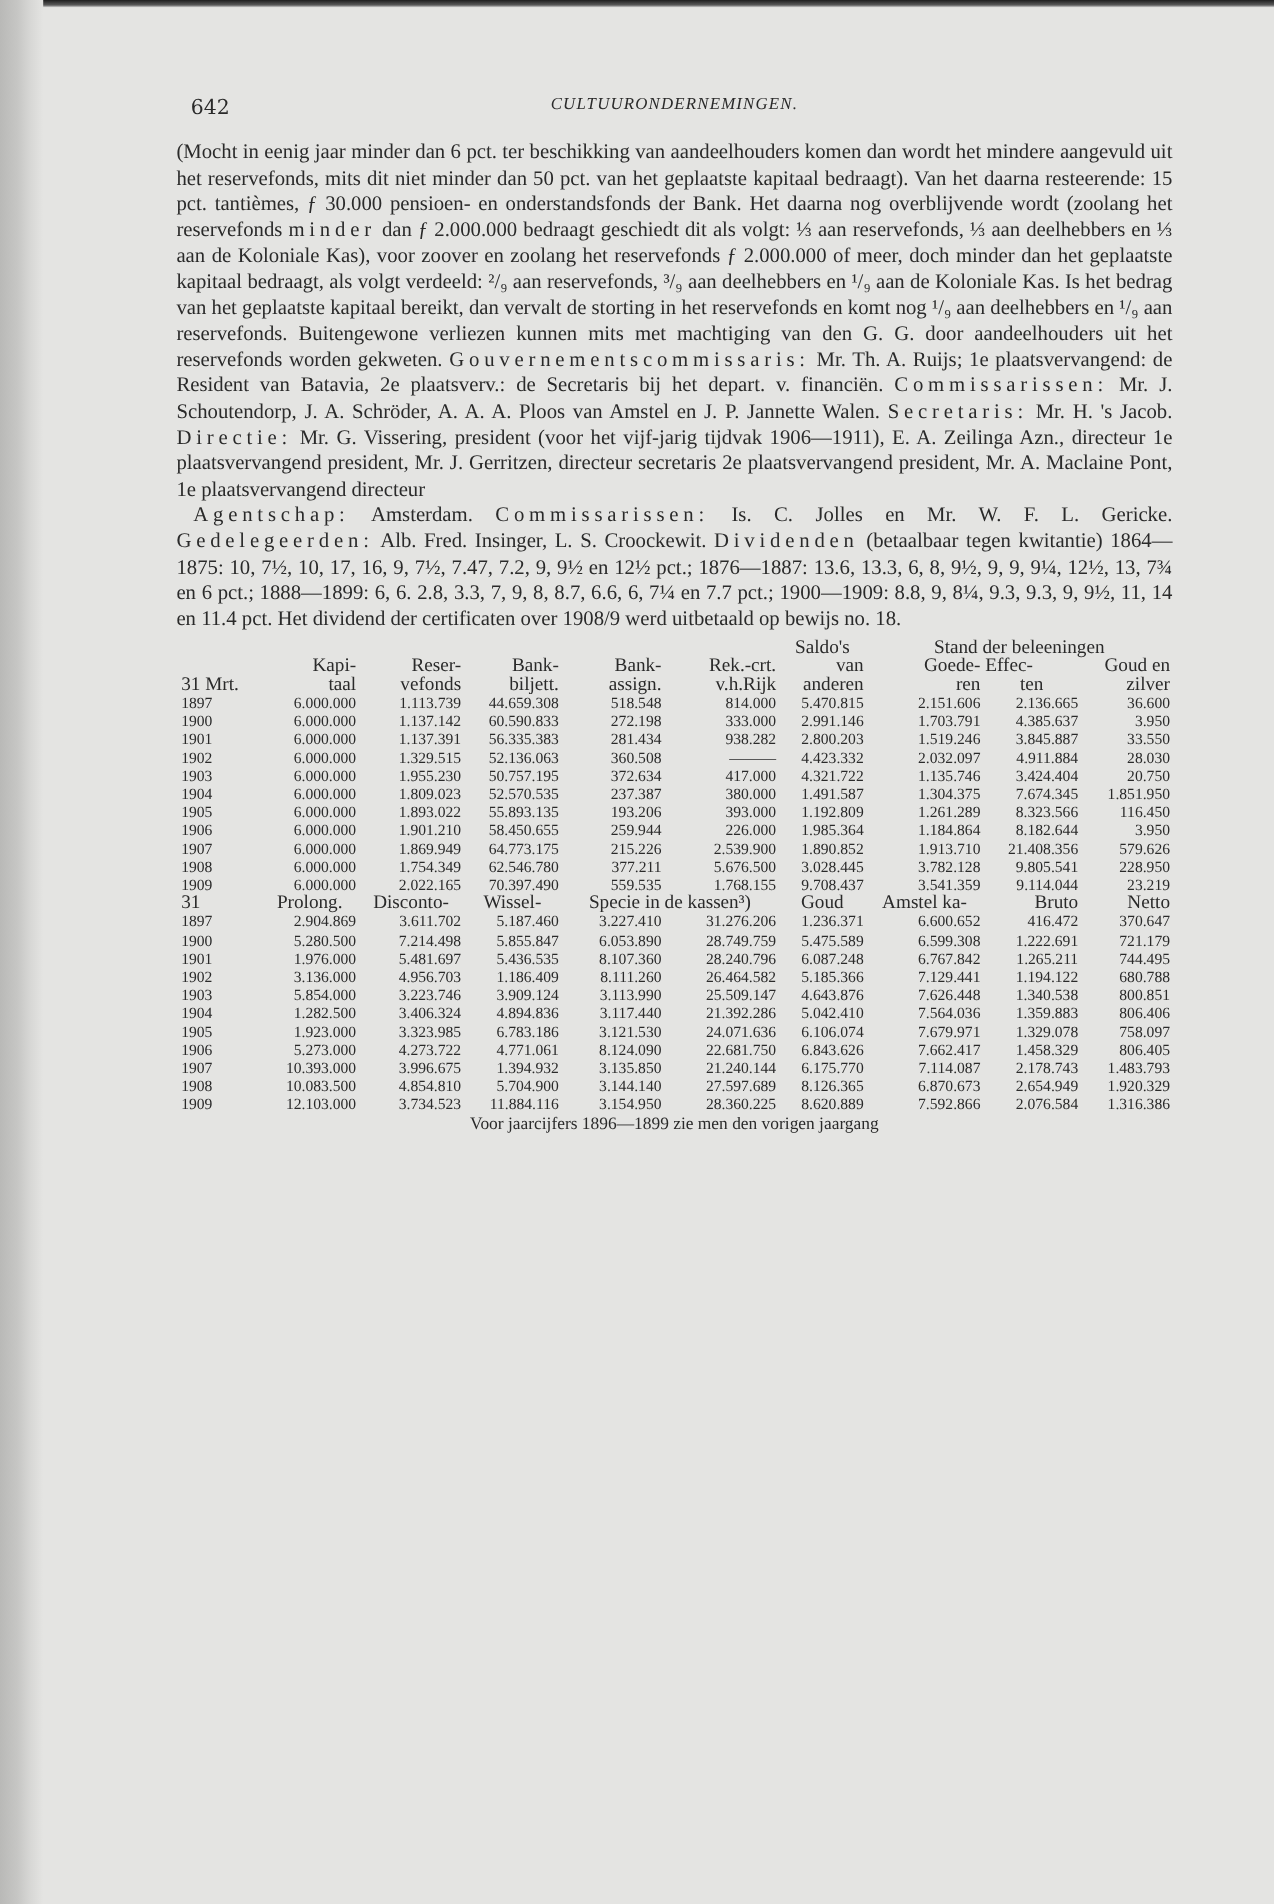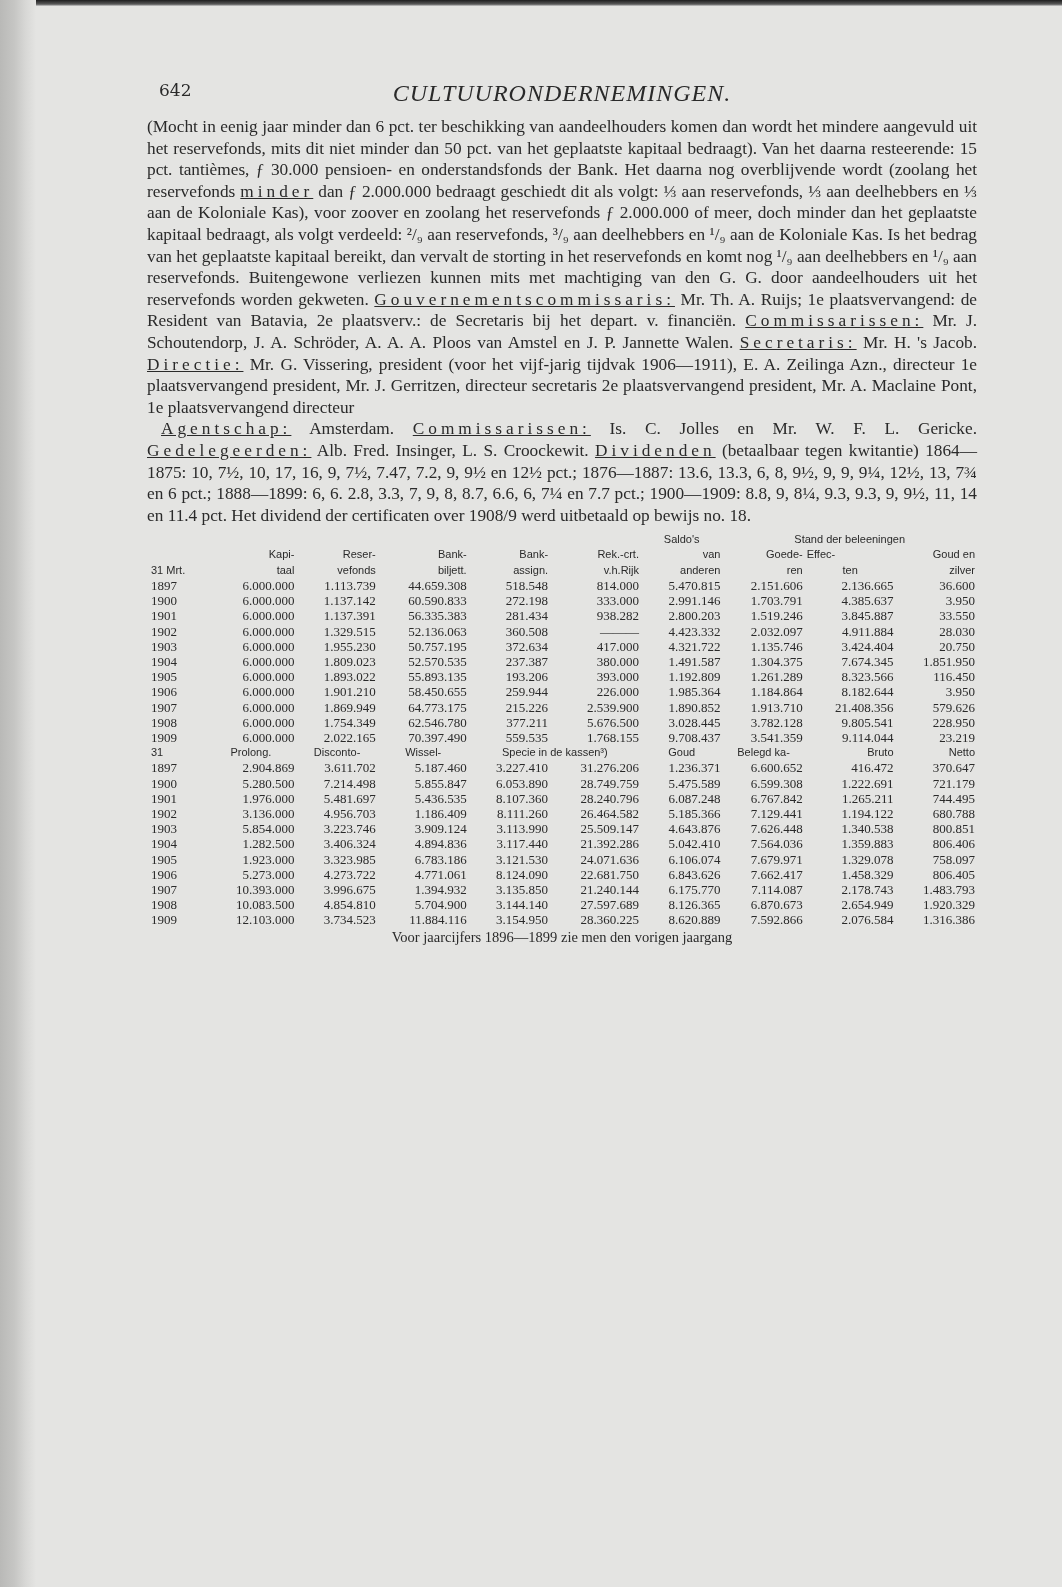--- a/index.html
+++ b/index.html
@@ -20,38 +20,38 @@
   }
   .page {
     position:absolute; left:147px; top:80px; width:830px;
   }
   .running-head {
     position:relative; height:36px; font-size:17px;
   }
   .page-number { position:absolute; left:12px; top:0; }
   .page-title {
     position:absolute; left:0; right:0; top:0; text-align:center;
-    font-style:italic; letter-spacing:1px; font-family:"Liberation Serif", serif; font-size:24px;
+    font-style:italic; letter-spacing:1px; font-family:"Liberation Serif", serif; font-size:14px;
   }
   .body-text {
     font-family:"Liberation Serif", serif;
     font-size:17.3px; line-height:21.6px; text-align:justify; margin:0;
   }
   .body-text p { margin:0; }
   .indent { text-indent:14px; }
-  .spaced { letter-spacing:4px;text-decoration:underline; }
+  .spaced { letter-spacing:4px; }
   table.stats {
     border-collapse:collapse; width:830px;
     font-family:"Liberation Serif", serif; font-size:13px; line-height:15.2px;
   }
   table.stats td, table.stats th { padding:0 2px; white-space:nowrap; font-weight:normal; }
   table.stats td.num { text-align:right; }
   table.stats th { text-align:center; }
   table.stats td.yr { text-align:left; padding-left:4px; }
-  .hdr td, .hdr th { font-family:Liberation Sans, sans-serif; font-size:11px; }
+  .hdr td, .hdr th { font-family:Liberation Serif, serif; font-size:16px; }
   .footnotes { font-family:"Liberation Serif", serif; font-size:14.5px; line-height:18px; padding-left:14px; }
   .final-note { text-align:center; font-family:"Liberation Serif", serif; font-size:14.5px; line-height:18px; }
 </style>
 </head>
 <body>
 
 <div class="top-edge"></div>
 <div class="binding"></div>
 
 <div class="page">
@@ -254,21 +254,21 @@
         </tr>
       </tbody>
     <tbody>
       <tr class="hdr">
         <td class="yr">31</td>
         <th>Prolong.</th>
         <th>Disconto-</th>
         <th>Wissel-</th>
         <th colspan="2">Specie in de kassen³)</th>
         <th>Goud</th>
-        <th>Belegd ka-</th>
+        <th>Amstel ka-</th>
         <th style="text-align:right">Bruto</th>
         <th style="text-align:right">Netto</th>
       </tr>
     </tbody>
     <tbody id="t2body">
         <tr>
           <td class="yr">1897</td>
           <td class="num">2.904.869</td>
           <td class="num">3.611.702</td>
           <td class="num">5.187.460</td>

